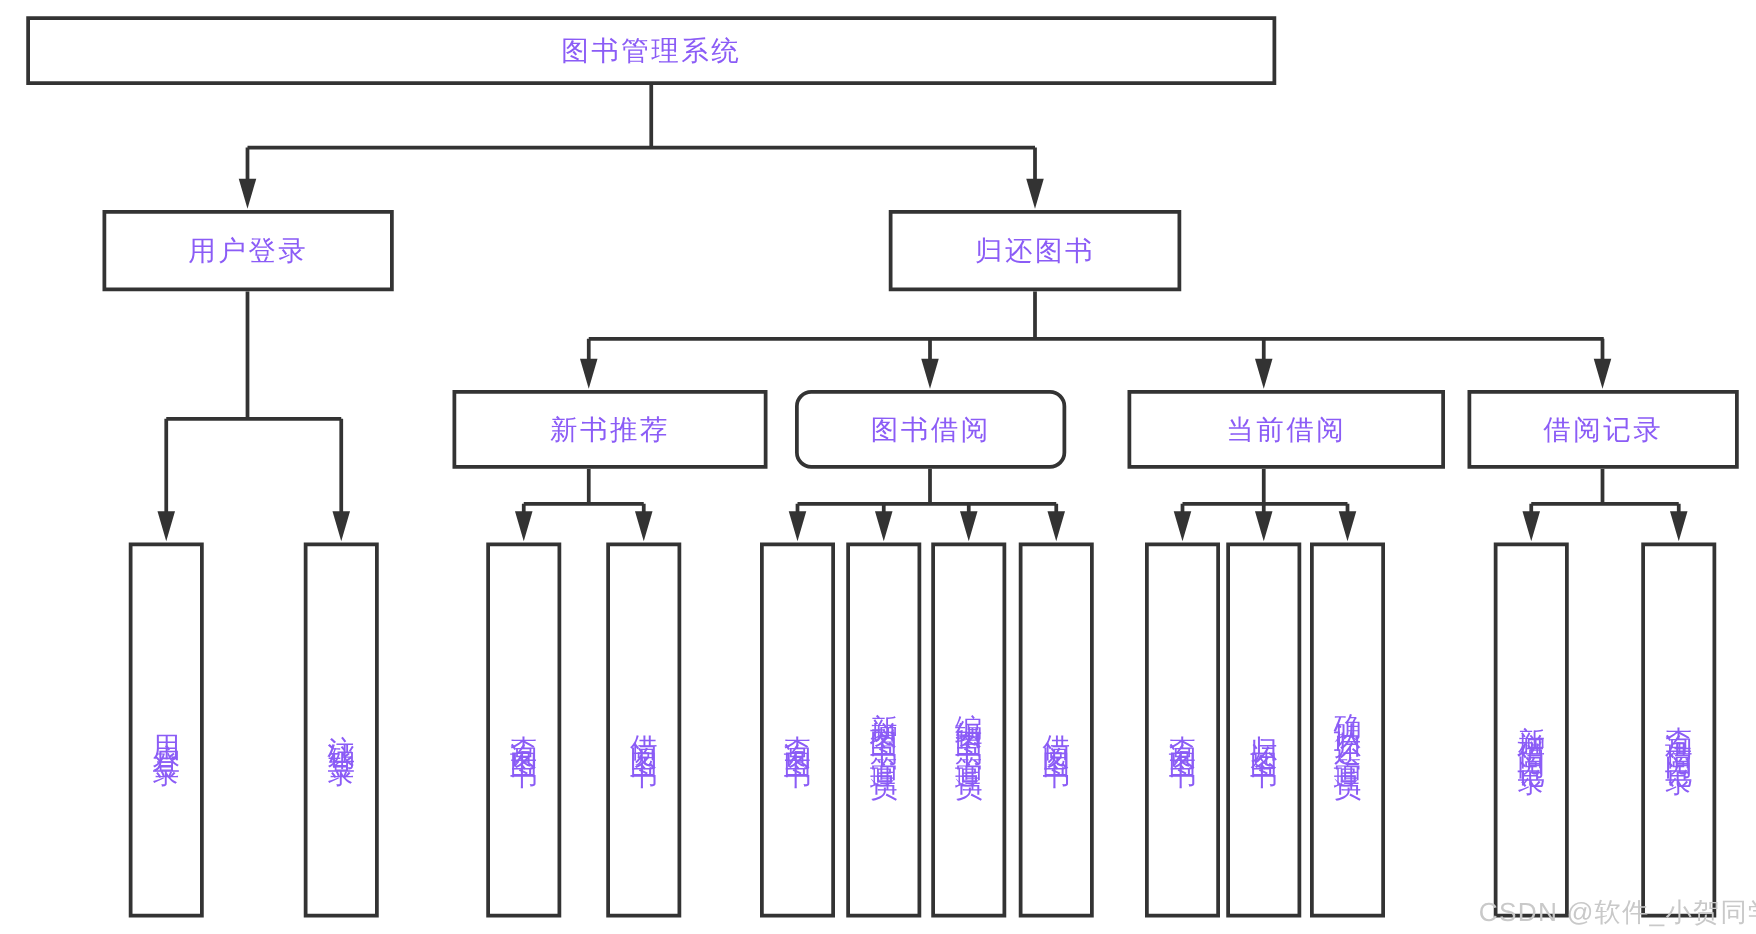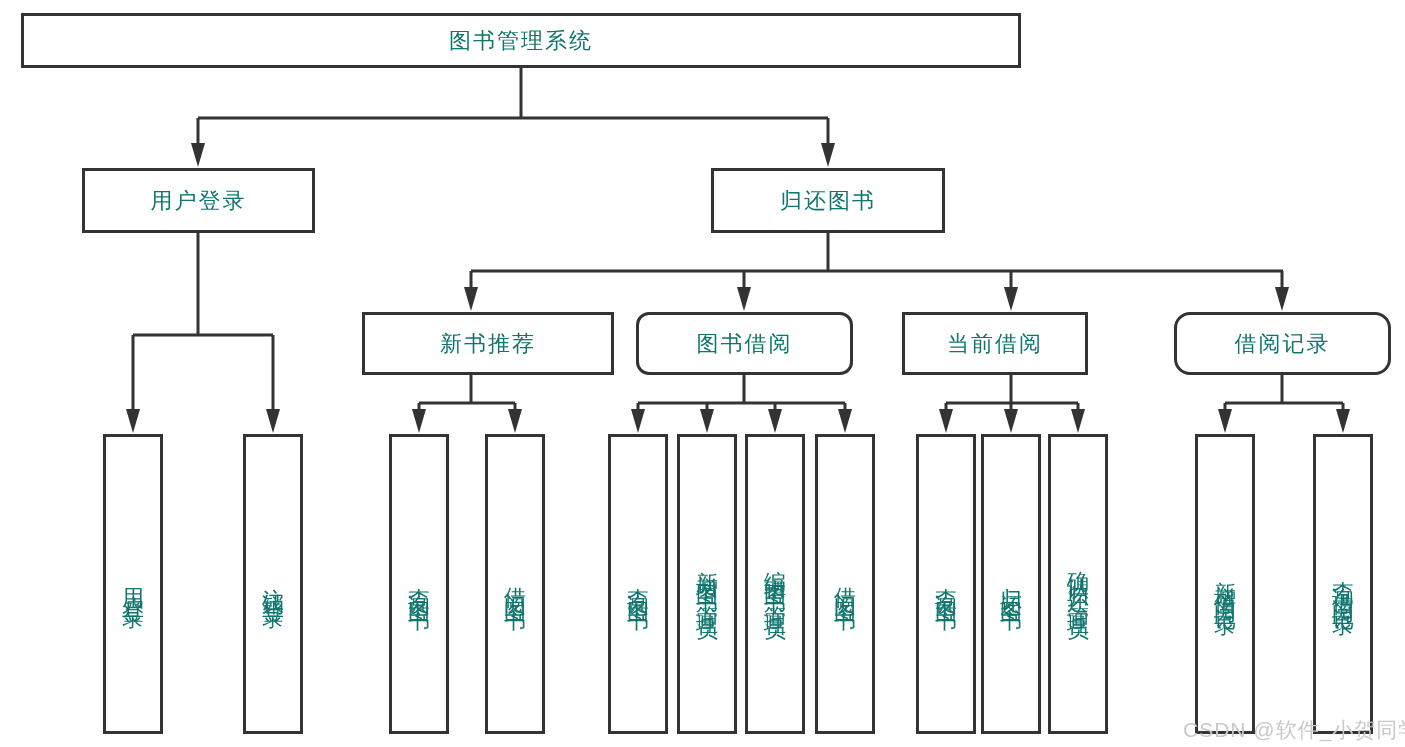--- a/index.html
+++ b/index.html
@@ -26,41 +26,41 @@
 
   .node {
     position: absolute;
     background: #ffffff;
     border: 3px solid #333333;
     display: flex;
     align-items: center;
     justify-content: center;
     font-size: 22px;
     letter-spacing: 2px;
-    color: #0f766e;
+    color: #8b5cf6;
     z-index: 2;
   }
 
   .vnode {
     writing-mode: vertical-rl;
     text-orientation: mixed;
     letter-spacing: 7px;
     font-size: 22px;
     line-height: 1;
   }
 
   
   .n-root        { left: 21px;   top: 13px;  width: 1000px; height: 55px; }
   .n-user-login  { left: 82px;   top: 168px; width: 233px;  height: 65px; }
   .n-book-mgmt   { left: 711px;  top: 168px; width: 234px;  height: 65px; }
 
   .n-recommend   { left: 362px;  top: 312px; width: 252px;  height: 63px; }
   .n-borrow      { left: 636px;  top: 312px; width: 217px;  height: 63px; border-radius: 13px; }
-  .n-current     { left: 902px;  top: 312px; width: 186px;  height: 63px; text-align: center; }
-  .n-record      { left: 1174px; top: 312px; width: 217px;  height: 63px; border-radius: 16px; }
+  .n-current     { left: 902px;  top: 312px; width: 254px;  height: 63px; text-align: center; }
+  .n-record      { left: 1174px; top: 312px; width: 217px;  height: 63px; }
 
   
   .leaf { top: 434px; width: 60px; height: 300px; }
   .l0  { left: 103px; }
   .l1  { left: 243px; }
   .l2  { left: 389px; }
   .l3  { left: 485px; }
   .l4  { left: 608px; }
   .l5  { left: 677px; }
   .l6  { left: 745px; }

